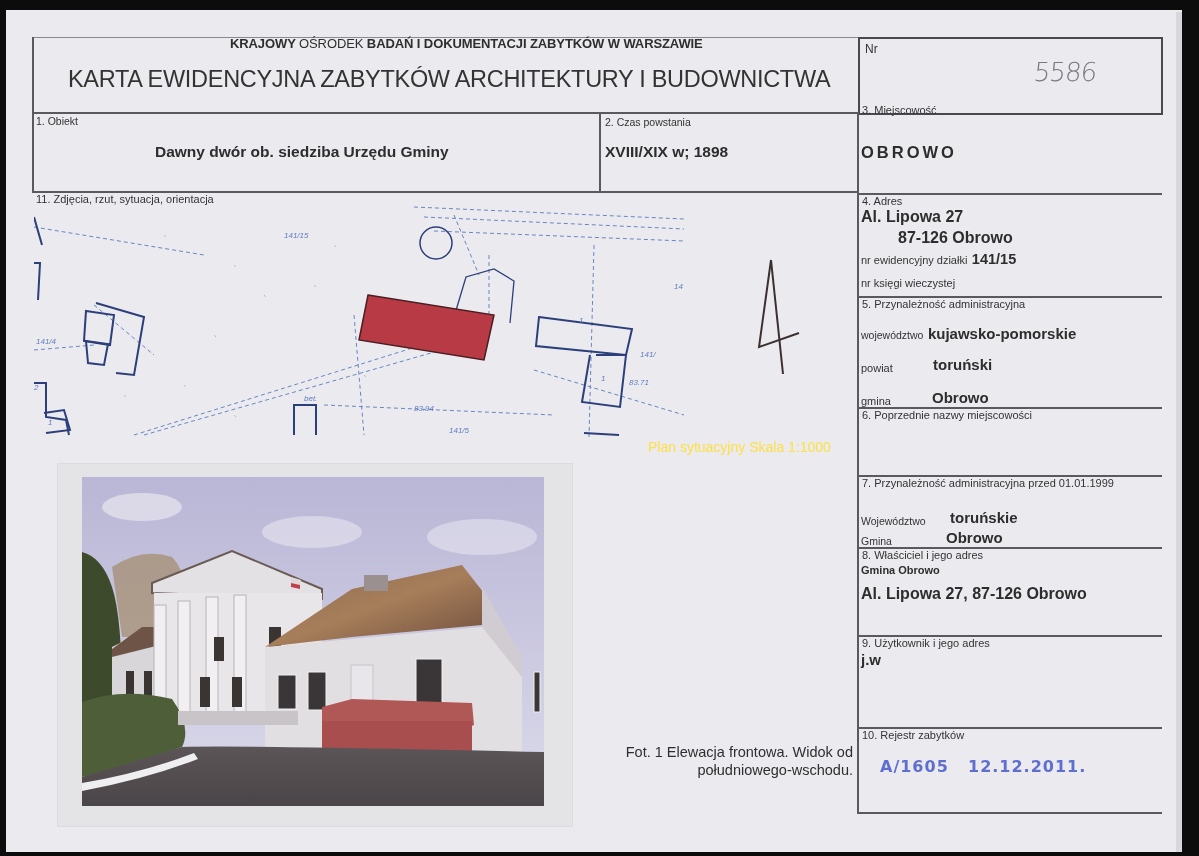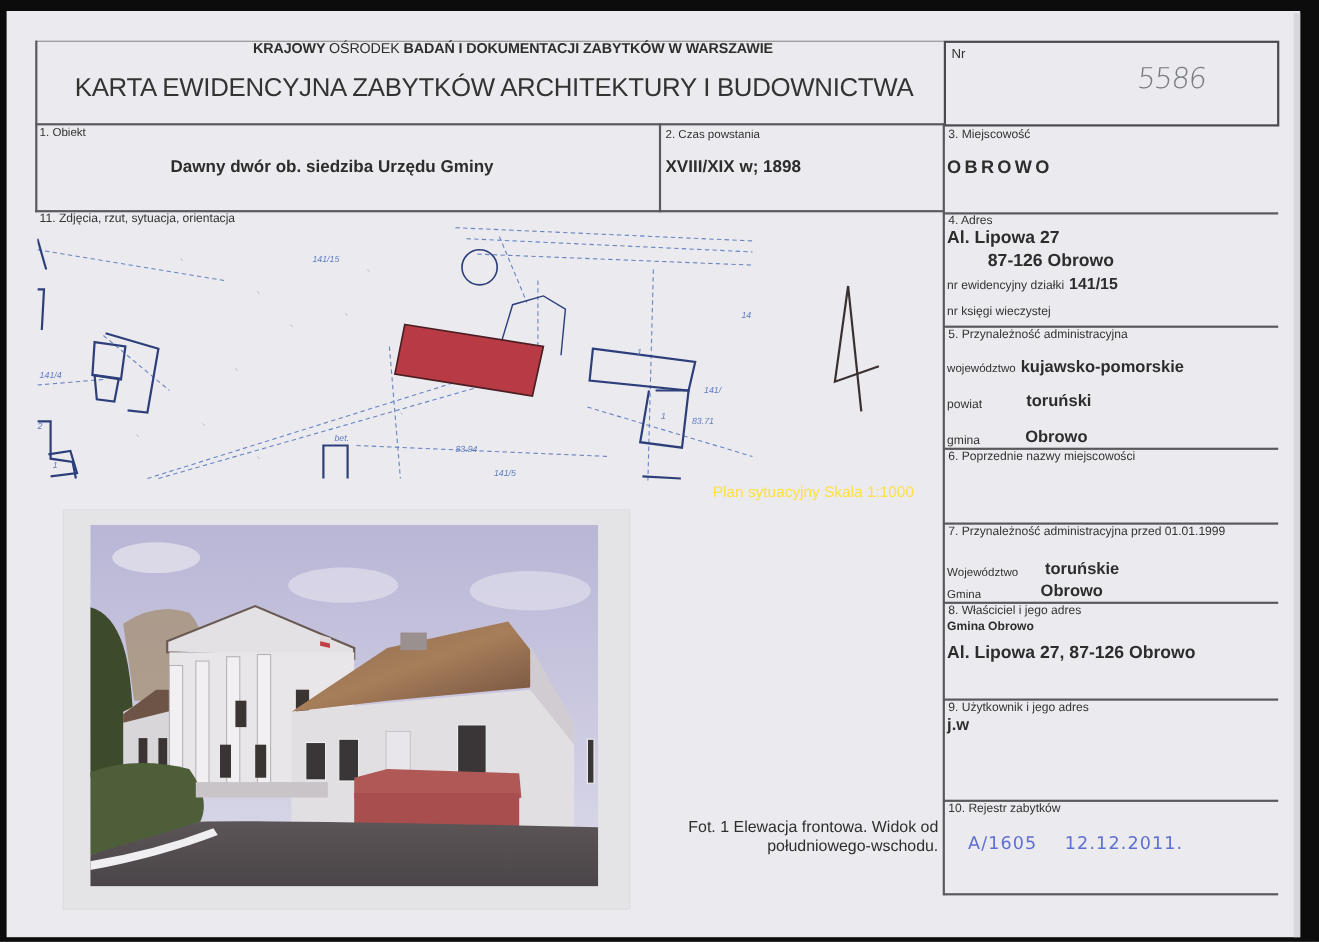--- a/index.html
+++ b/index.html
@@ -22,21 +22,21 @@
 
   
   .hdr-top { left: 190px; top: 36px; font-size: 13px; font-weight: bold; color: #2e2e2e; letter-spacing: -0.1px; margin-left: 40px; }
   .hdr-top .light { font-weight: normal; }
   .hdr-main { left: 68px; top: 66px; font-size: 23.5px; color: #333; letter-spacing: -0.3px; text-align: right; }
 
   .nr-box { position: absolute; left: 858px; top: 37px; width: 305px; height: 78px; border: 2px solid #4a4a4e; }
   .nr-label { left: 5px; top: 3px; font-size: 12px; color: #333; }
   .nr-hand { left: 174px; top: 18px; font-size: 26px; color: #777a80; font-family: "DejaVu Sans", sans-serif; font-weight: 200; letter-spacing: -1px; transform: skewX(-6deg); }
 
-  .handwrite { color: #5f6fd0; font-family: "DejaVu Sans", sans-serif; font-weight: normal; letter-spacing: 1px; }
+  .handwrite { color: #5f6fd0; font-family: "DejaVu Sans", sans-serif; font-weight: bold; letter-spacing: 1px; }
 
   .photo-card {
     position: absolute; left: 58px; top: 464px; width: 514px; height: 362px;
     background: #e4e3e6; box-shadow: 0 0 0 1px #dcdbe0;
   }
   .photo {
     position: absolute; left: 82px; top: 477px; width: 462px; height: 329px; overflow: hidden;
   }
 </style>
 </head>
@@ -63,21 +63,21 @@
 <div class="line-h" style="left:32px; top:191px; width:826px;"></div>
 
 <div class="abs label-sm" style="left:36px; top:115px;">1. Obiekt</div>
 <div class="abs val-bold" style="left:155px; top:143px; font-size:15.5px;">Dawny dwór ob. siedziba Urzędu Gminy</div>
 
 <div class="abs label-sm" style="left:605px; top:116px;">2. Czas powstania</div>
 <div class="abs val-bold" style="left:605px; top:143px; font-size:15.5px;">XVIII/XIX w; 1898</div>
 
 <div class="line-v" style="left:857px; top:112px; height:702px;"></div>
 
-<div class="abs label" style="left:862px; top:116px;">3. Miejscowość</div>
+<div class="abs label" style="left:862px; top:104px;">3. Miejscowość</div>
 <div class="abs val-bold" style="left:861px; top:143px; font-size:16.5px; letter-spacing:3px;">OBROWO</div>
 <div class="line-h" style="left:858px; top:193px; width:304px;"></div>
 
 <div class="abs label" style="left:862px; top:195px;">4. Adres</div>
 <div class="abs val-bold" style="left:861px; top:208px; font-size:16px;">Al. Lipowa 27</div>
 <div class="abs val-bold" style="left:898px; top:229px; font-size:16px;">87-126 Obrowo</div>
 <div class="abs" style="left:861px; top:250px;">
   <span class="label">nr ewidencyjny działki</span>
   <span class="val-bold" style="font-size:14.5px;">141/15</span>
 </div>

